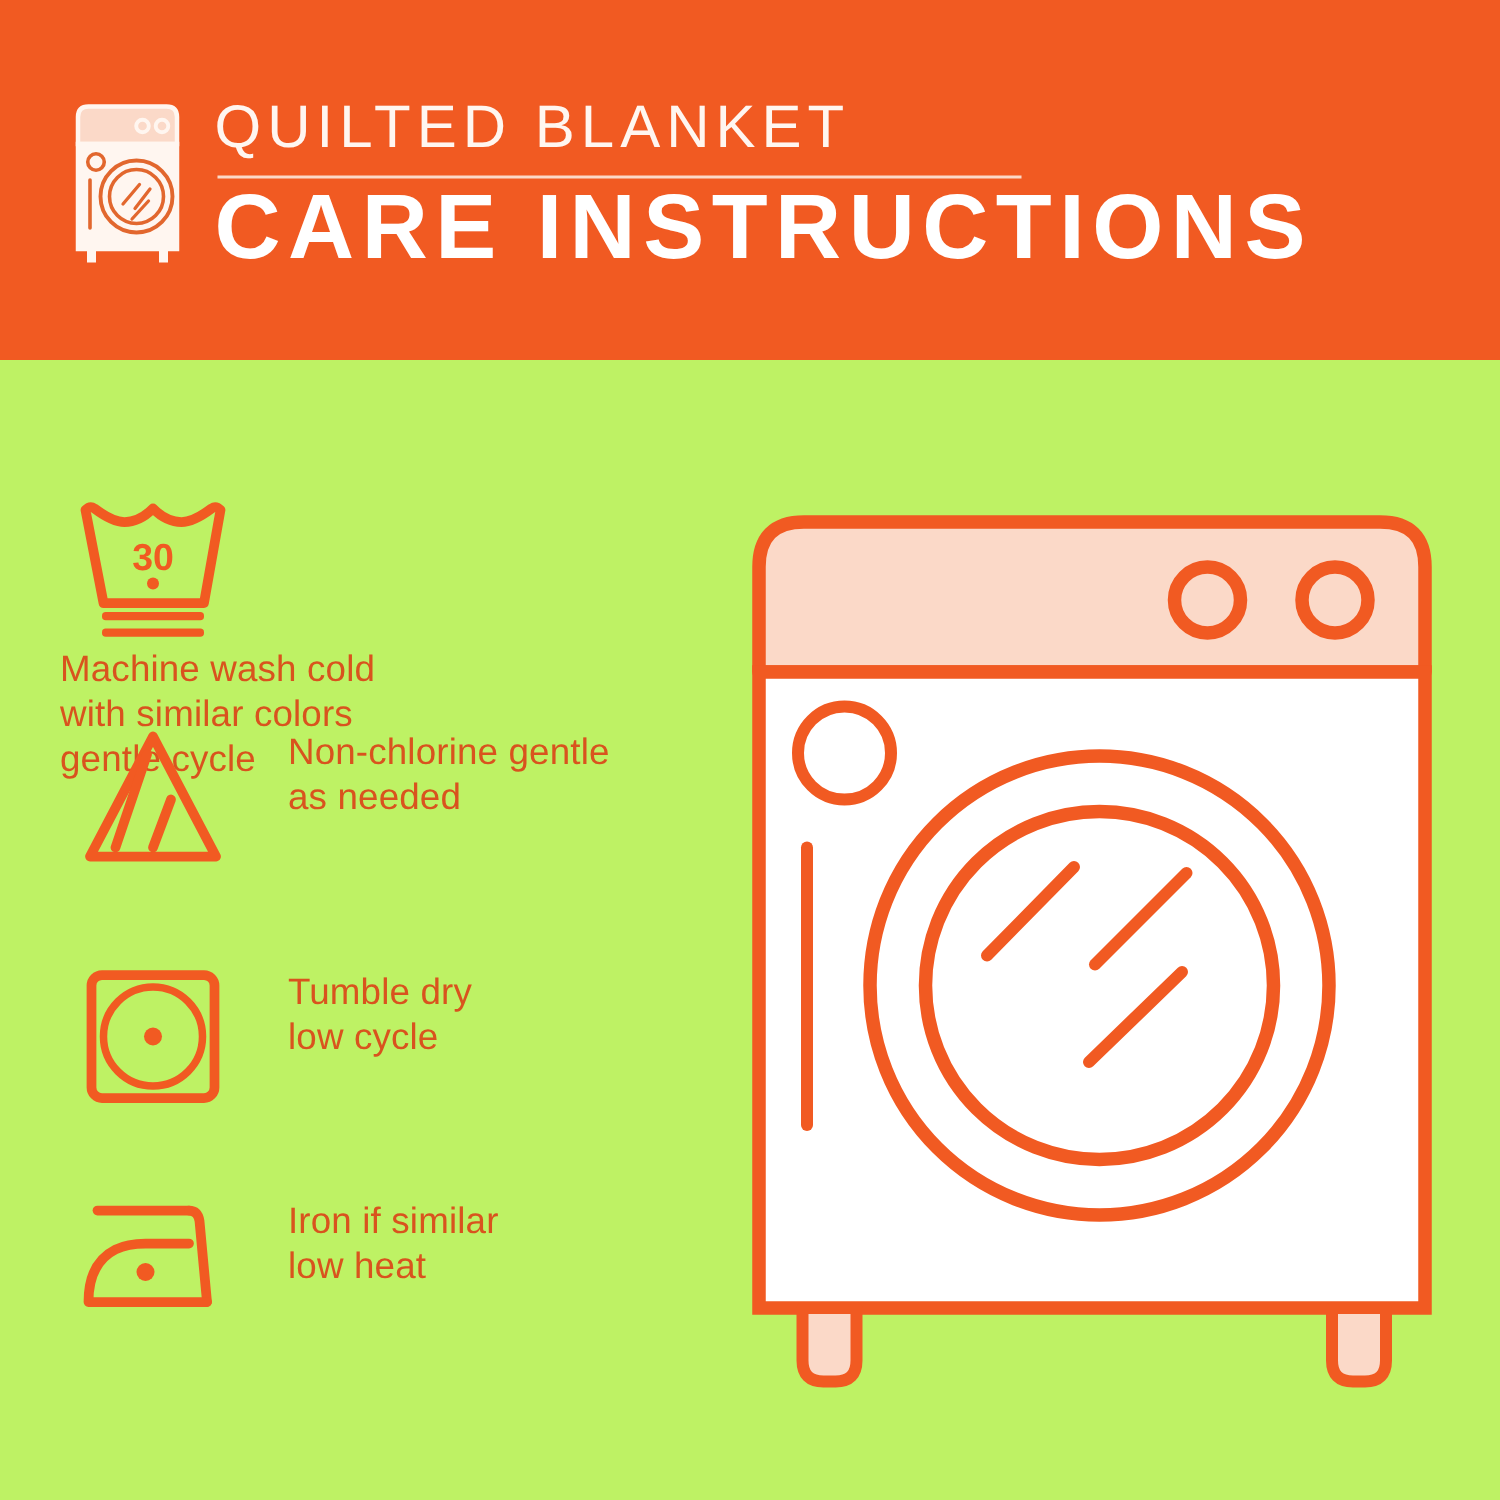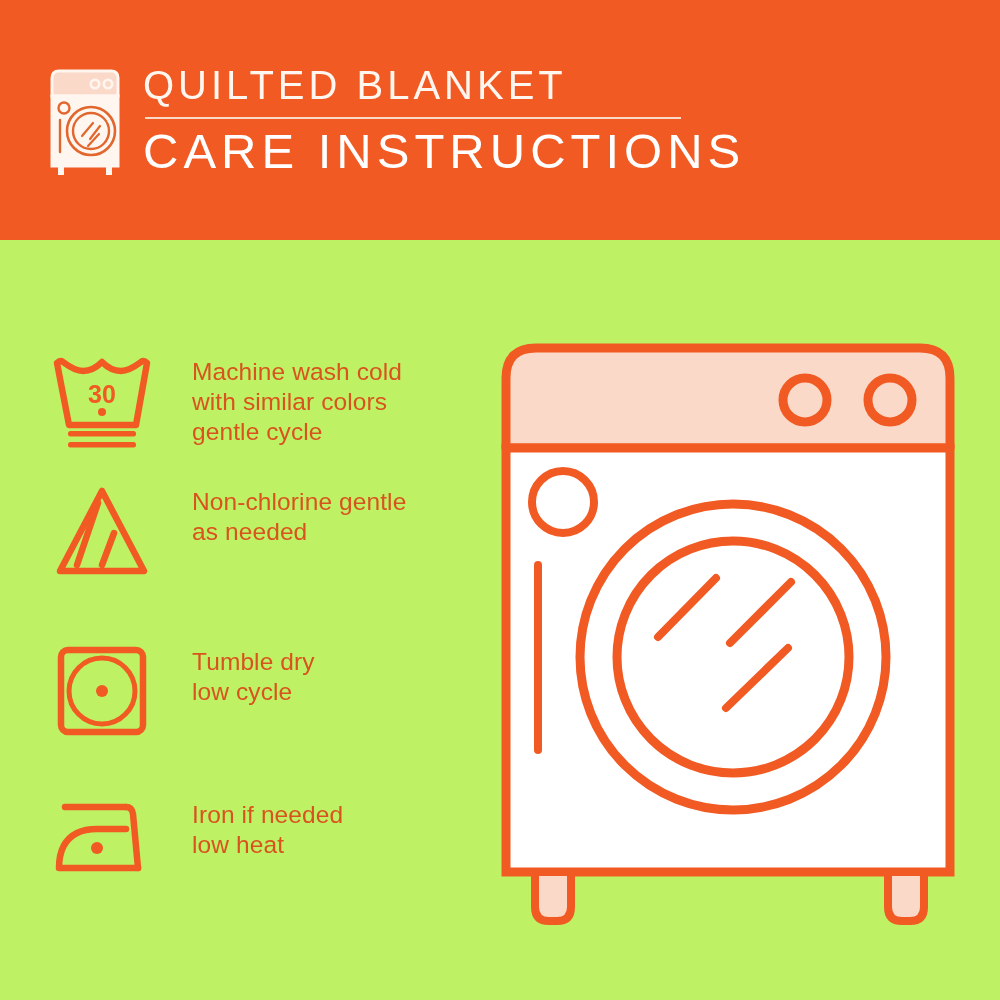--- a/index.html
+++ b/index.html
@@ -52,43 +52,43 @@
     white-space: nowrap;
   }
   .title-divider {
     margin: 9px 0 6px 2px;
     width: 536px;
     height: 1.5px;
     background: #FBD9C8;
   }
   .title-sub {
     color: #FFFFFF;
-    font-size: 49px;
+    font-size: 61px;
     letter-spacing: 5.0px;
     line-height: 52px;
-    font-weight: 400;
+    font-weight: 700;
     white-space: nowrap;
   }
 
   
   .care-list {
     position: absolute;
     left: 0;
     top: 240px;
     width: 470px;
     height: 760px;
   }
   .care-row {
     position: absolute;
     left: 0;
     width: 470px;
     display: flex;
     align-items: flex-start;
   }
-  .care-row[data-row="0"] { top: 115px; }
+  .care-row[data-row="0"] { top: 92px; flex-direction: column; }
   .care-row[data-row="1"] { top: 245px; }
   .care-row[data-row="2"] { top: 405px; }
   .care-row[data-row="3"] { top: 558px; }
 
   .care-icon {
     width: 100px;
     min-width: 100px;
     margin-left: 52px;
     display: flex;
     align-items: center;
@@ -204,21 +204,21 @@
         <svg width="100" height="80" viewBox="0 0 100 80">
 
           <path d="M13 9 H74" fill="none" stroke="#F15A22" stroke-width="6.5" stroke-linecap="round"></path>
 
           <path d="M74 9 q6 0 7 7 L86 70" fill="none" stroke="#F15A22" stroke-width="6.5" stroke-linecap="round" stroke-linejoin="round"></path>
 
           <path d="M86 70 H7 q0 -26 18 -35 q8 -4 20 -4 H74" fill="none" stroke="#F15A22" stroke-width="6.5" stroke-linejoin="round" stroke-linecap="round"></path>
           <circle cx="45" cy="50" r="6" fill="#F15A22"></circle>
         </svg>
       </div>
-      <div class="care-text">Iron if needed
+      <div class="care-text">Iron if similar
 low heat</div>
     </div>
 
   </div>
 
   <div class="washer">
     <svg width="480" height="600" viewBox="0 0 480 600">
 
       <path d="M18 48 q0 -30 30 -30 h384 q30 0 30 30 v70 h-444 z" fill="#FBD9C8" stroke="#F15A22" stroke-width="9" stroke-linejoin="round"></path>
 

